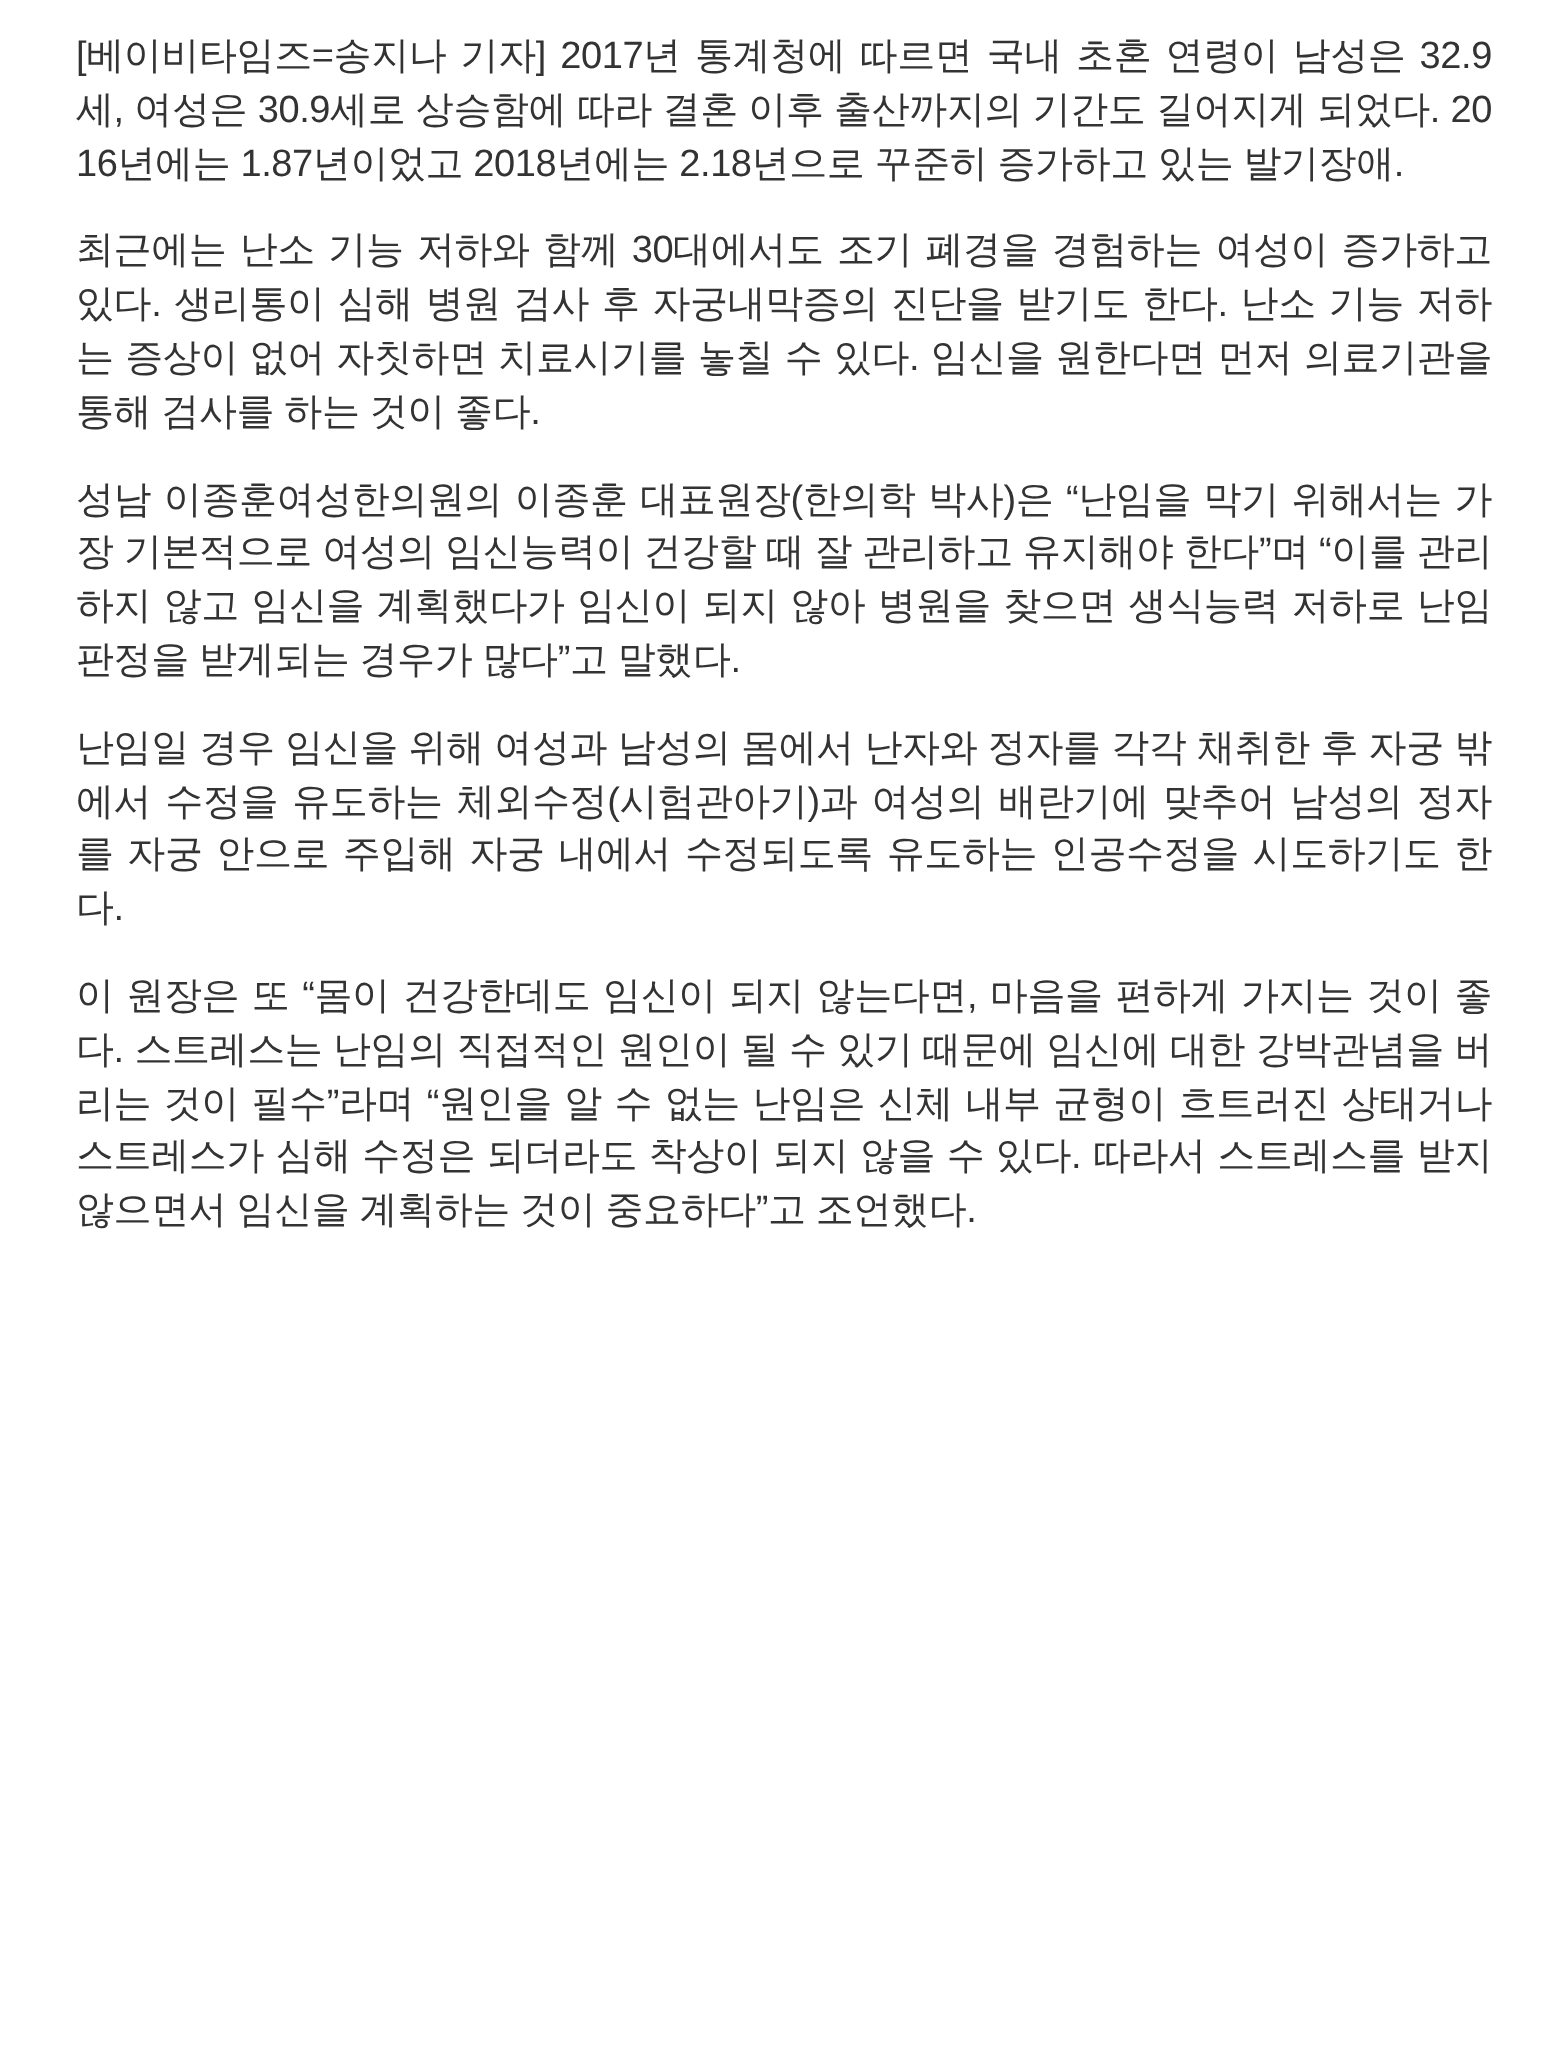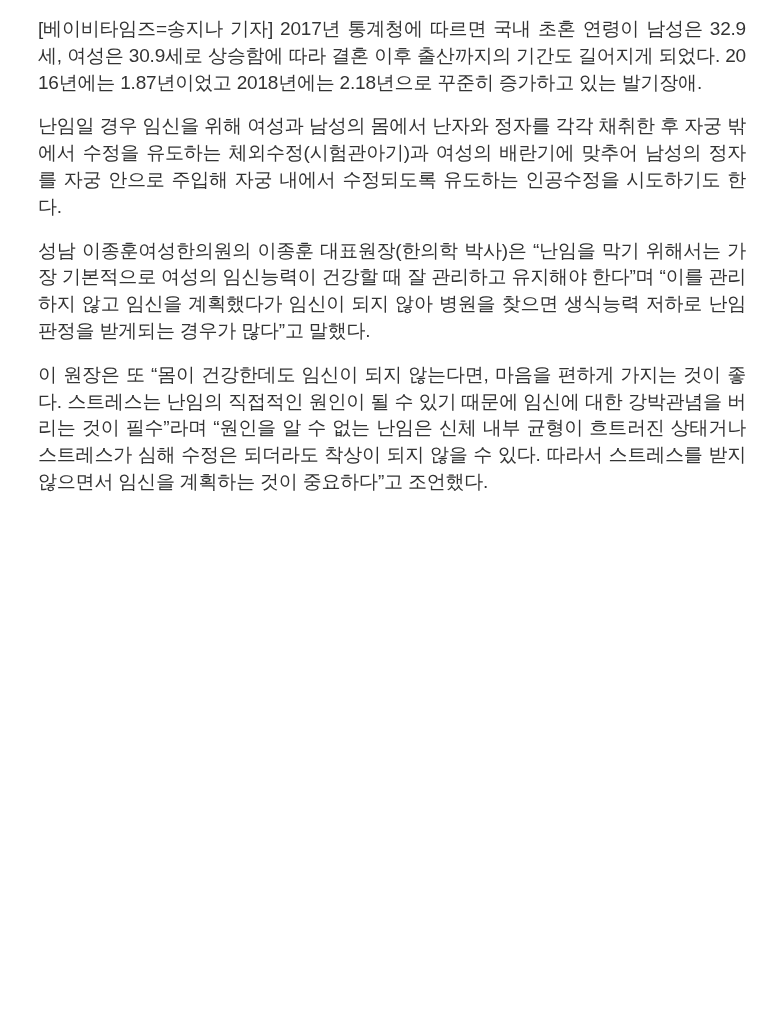--- a/index.html
+++ b/index.html
@@ -26,16 +26,17 @@
   .article p {
     margin: 0 0 17px 0;
     word-break: break-all;
   }
 </style>
 </head>
 <body>
 
 <div class="article">
   <p>[베이비타임즈=송지나 기자] 2017년 통계청에 따르면 국내 초혼 연령이 남성은 32.9세, 여성은 30.9세로 상승함에 따라 결혼 이후 출산까지의 기간도 길어지게 되었다. 2016년에는 1.87년이었고 2018년에는 2.18년으로 꾸준히 증가하고 있는 발기장애.</p>
+  <p>최근에는 난소 기능 저하와 함께 30대에서도 조기 폐경을 경험하는 여성이 증가하고 있다. 생리통이 심해 병원 검사 후 자궁내막증의 진단을 받기도 한다. 난소 기능 저하는 증상이 없어 자칫하면 치료시기를 놓칠 수 있다. 임신을 원한다면 먼저 의료기관을 통해 검사를 하는 것이 좋다.</p>
+  <p>성남 이종훈여성한의원의 이종훈 대표원장(한의학 박사)은 “난임을 막기 위해서는 가장 기본적으로 여성의 임신능력이 건강할 때 잘 관리하고 유지해야 한다”며 “이를 관리하지 않고 임신을 계획했다가 임신이 되지 않아 병원을 찾으면 생식능력 저하로 난임 판정을 받게되는 경우가 많다”고 말했다.</p>
   <p>난임일 경우 임신을 위해 여성과 남성의 몸에서 난자와 정자를 각각 채취한 후 자궁 밖에서 수정을 유도하는 체외수정(시험관아기)과 여성의 배란기에 맞추어 남성의 정자를 자궁 안으로 주입해 자궁 내에서 수정되도록 유도하는 인공수정을 시도하기도 한다.</p>
-  <p>성남 이종훈여성한의원의 이종훈 대표원장(한의학 박사)은 “난임을 막기 위해서는 가장 기본적으로 여성의 임신능력이 건강할 때 잘 관리하고 유지해야 한다”며 “이를 관리하지 않고 임신을 계획했다가 임신이 되지 않아 병원을 찾으면 생식능력 저하로 난임 판정을 받게되는 경우가 많다”고 말했다.</p>
   <p>이 원장은 또 “몸이 건강한데도 임신이 되지 않는다면, 마음을 편하게 가지는 것이 좋다. 스트레스는 난임의 직접적인 원인이 될 수 있기 때문에 임신에 대한 강박관념을 버리는 것이 필수”라며 “원인을 알 수 없는 난임은 신체 내부 균형이 흐트러진 상태거나 스트레스가 심해 수정은 되더라도 착상이 되지 않을 수 있다. 따라서 스트레스를 받지 않으면서 임신을 계획하는 것이 중요하다”고 조언했다.</p>
 </div>
 
 </body></html>

